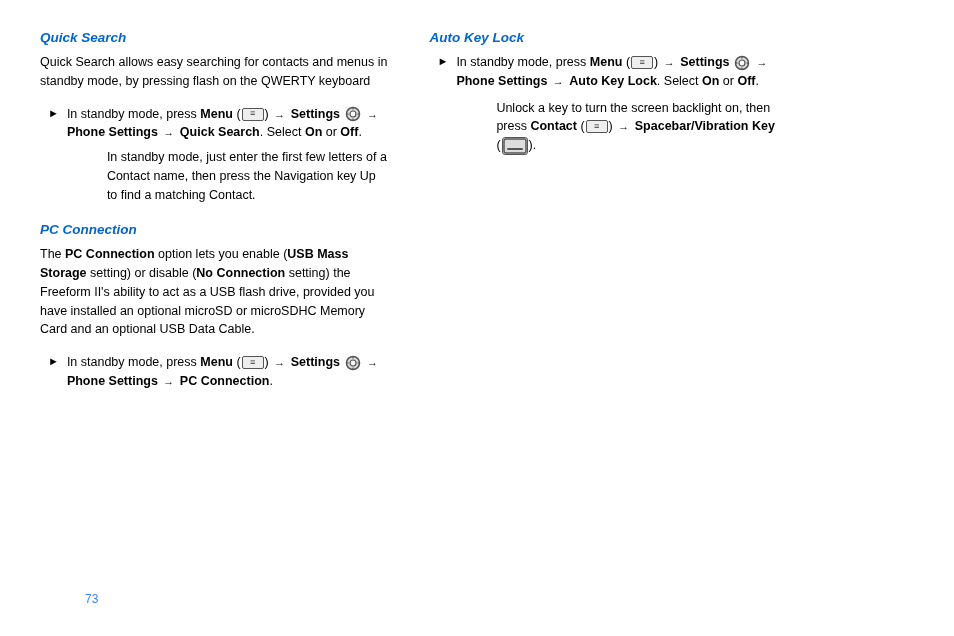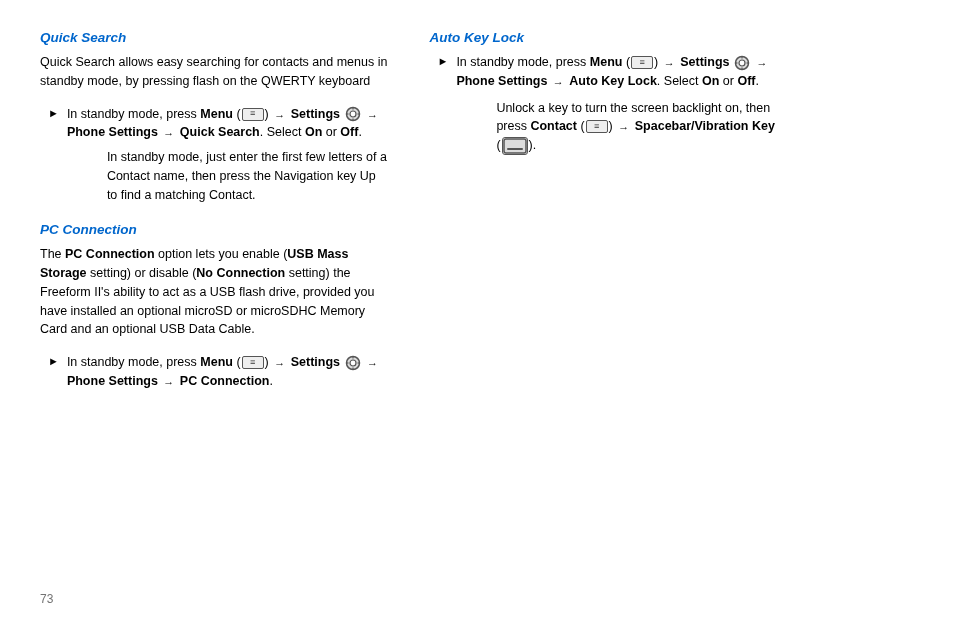--- a/index.html
+++ b/index.html
@@ -151,22 +151,23 @@
 
     .arrow-right {
       display: inline;
       font-size: 11px;
       margin: 0 2px;
     }
 
     .page-number {
       margin-top: auto;
       font-size: 12px;
-      color: #737373;
+      color: #3b82f6;
       padding-top: 10px;
+      margin-left: 45px;
     }
 
   </style>
 </head>
 <body>
 
 <div class="page">
   <div class="columns">
 
     <div class="column">

